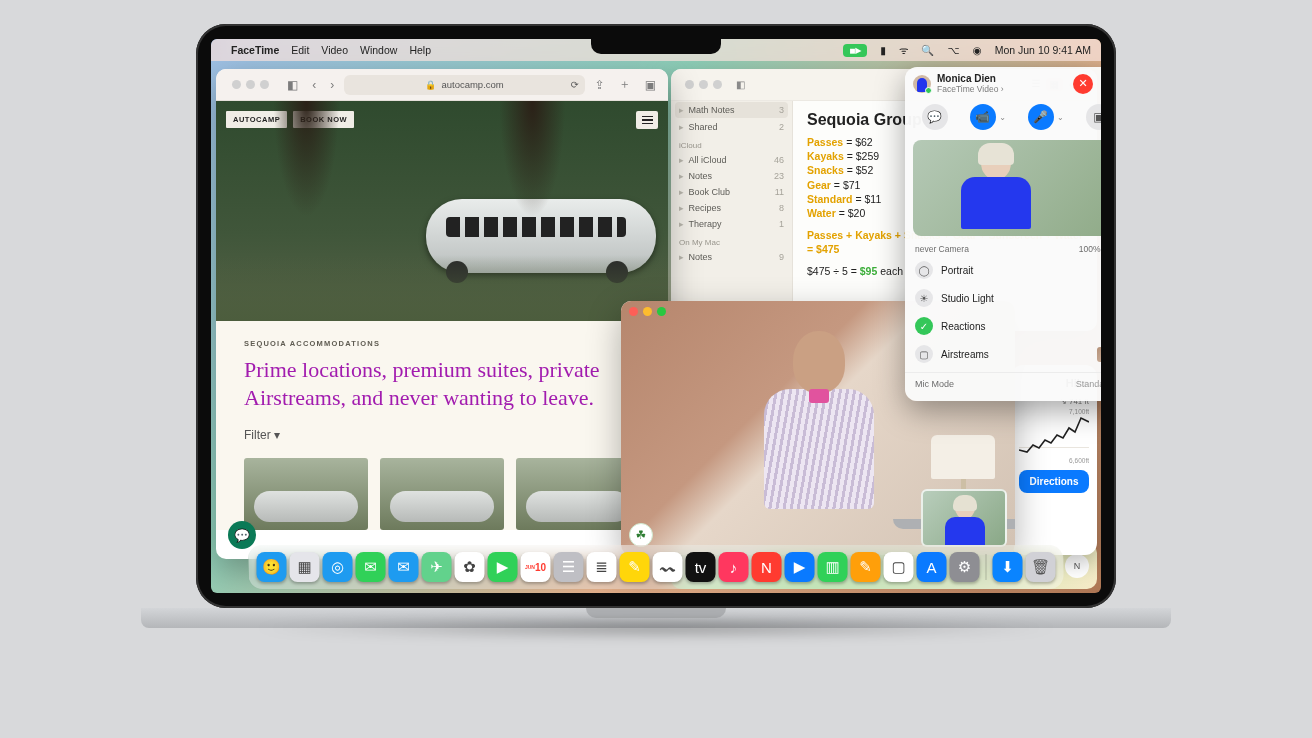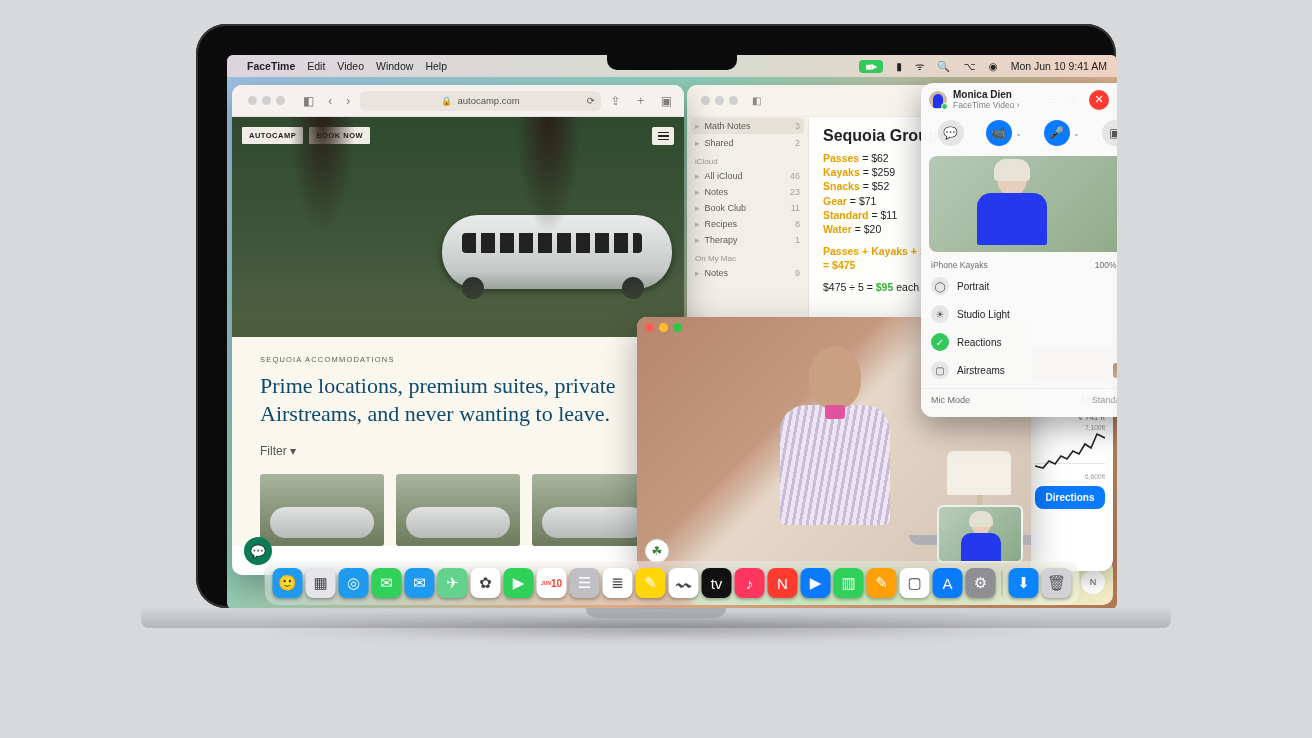--- a/index.html
+++ b/index.html
@@ -1,20 +1,20 @@
 <!DOCTYPE html>
 <html><head>
 <meta charset="utf-8">
 <style>
 * { margin: 0; padding: 0; box-sizing: border-box; font-family: -apple-system, "SF Pro Text", "Helvetica Neue", Arial, sans-serif; }
 html, body { width: 1312px; height: 738px; background: #d8d9db; overflow: hidden; }
 
 
 .laptop { position: absolute; left: 196px; top: 24px; width: 920px; }
-.bezel { position: relative; width: 920px; height: 584px; border-radius: 30px; background: #0b0b0b; padding: 31px; box-shadow: inset 0 0 0 2px #333; }
+.bezel { position: relative; width: 920px; height: 584px; border-radius: 30px; background: #0b0b0b; padding: 15px; box-shadow: inset 0 0 0 2px #333; }
 .screen { position: relative; width: 890px; height: 554px; border-radius: 6px; overflow: hidden; background: linear-gradient(135deg,#9fbfe6 0%, #8ecfb8 35%, #e6b28d 65%, #ad7654 100%); }
 .notch { position: absolute; top: 0; left: 50%; transform: translateX(-50%); width: 130px; height: 15px; background: #0b0b0b; border-radius: 0 0 10px 10px; z-index: 200; }
 .base { width: 1030px; height: 20px; margin-left: -55px; background: linear-gradient(180deg,#d3d5d8,#b4b6b9); border-radius: 0 0 8px 8px; position: relative; }
 .base::before { content:""; position:absolute; top:0; left:50%; transform:translateX(-50%); width:140px; height:10px; background:#aeb0b3; border-radius:0 0 12px 12px; }
 .base::after { content:""; position:absolute; bottom:-10px; left:10%; width:80%; height:20px; background:radial-gradient(ellipse at center,rgba(0,0,0,.35),transparent 70%); filter:blur(6px); }
 
 
 .menubar { position:absolute; top:0; left:0; right:0; height:22px; background:rgba(248,225,220,.7); backdrop-filter:blur(8px); display:flex; align-items:center; font-size:10.5px; color:#232323; padding:0 10px; z-index:100; }
 .menubar .apple { font-size:12px; margin-right:10px; }
 .menubar .bold { font-weight:600; }
@@ -43,22 +43,22 @@
   radial-gradient(ellipse 60px 210px at 70% 0%,#2b2017 0%,transparent 55%),
   linear-gradient(180deg,transparent 70%,#4c5d3d);}
 .airstream{position:absolute;right:12px;bottom:48px;width:230px;height:74px;border-radius:36px;background:linear-gradient(180deg,#e9eceb,#b9bebd);box-shadow:0 3px 6px rgba(0,0,0,.5);}
 .airstream::before{content:"";position:absolute;left:20px;top:18px;width:180px;height:20px;background:repeating-linear-gradient(90deg,#222 0 14px,transparent 14px 19px);border-radius:4px}
 .airstream::after{content:"";position:absolute;bottom:-10px;left:20px;width:22px;height:22px;background:#2a2a2a;border-radius:50%;box-shadow:160px 0 #2a2a2a}
 .hero .chips{position:absolute;top:10px;left:10px;display:flex;gap:6px}
 .hero .chip{background:#f0ede6;color:#222;font-size:7.5px;letter-spacing:.5px;font-weight:700;padding:4px 7px;border-radius:1px}
 .hero .burger{position:absolute;top:10px;right:10px;width:22px;height:18px;background:#f0ede6;border-radius:2px;display:flex;flex-direction:column;justify-content:center;gap:2px;align-items:center}
 .hero .burger span{width:11px;height:1.6px;background:#222}
 .prose{background:#faf7ef;padding:18px 28px 10px;color:#2c2c2c}
-.prose .eyebrow{font-size:7.5px;letter-spacing:1.2px;font-weight:400;color:#5f5c52}
-.prose h1{font-family:Georgia,"Times New Roman",serif;font-weight:400;font-size:22px;line-height:1.28;margin-top:8px;color:#0c4a6e}
+.prose .eyebrow{font-size:7.5px;letter-spacing:1.2px;font-weight:700;color:#5f5c52}
+.prose h1{font-family:Georgia,"Times New Roman",serif;font-weight:400;font-size:22px;line-height:1.28;margin-top:8px;color:#a21caf}
 .prose .filter{font-size:12px;margin-top:16px;color:#555}
 .cards{display:flex;gap:12px;padding:6px 28px 0;background:#faf7ef}
 .card{flex:1;height:72px;border-radius:3px;background:linear-gradient(180deg,#a8b49d,#6d7a5c);position:relative;overflow:hidden}
 .card::after{content:"";position:absolute;inset:45% 8% 12%;background:linear-gradient(180deg,#dfe2e0,#b7bab8);border-radius:16px}
 .chat-fab{position:absolute;bottom:10px;left:12px;width:28px;height:28px;border-radius:50%;background:#0b7a57;color:#fff;display:flex;align-items:center;justify-content:center;font-size:13px}
 
 
 .notes { left:460px; top:30px; width:426px; height:262px; z-index:15; background:#fdfdfb; }
 .notes .toolbar{height:32px;display:flex;align-items:center;border-bottom:1px solid #ece9e3;padding:0 6px;gap:6px;color:#8a8a8a;background:#f6f3ed}
 .notes .toolbar .group{display:flex;gap:5px}
@@ -357,21 +357,21 @@
             </div>
         </div>
         <div class="preview">
           <div class="p2">
               <div class="hr"></div>
               <div class="h"></div>
               <div class="b"></div>
             </div>
         </div>
         <div class="secthdr">
-          <span>iPhone Kayaks</span>
+          <span>never Camera</span>
           <span class="bat">
               <span>100%</span>
               <span>▮</span>
             </span>
           <span class="car">⌄</span>
         </div>
         <div class="opt">
             <span class="ic">◯</span>
             <span>Portrait</span>
           </div>

